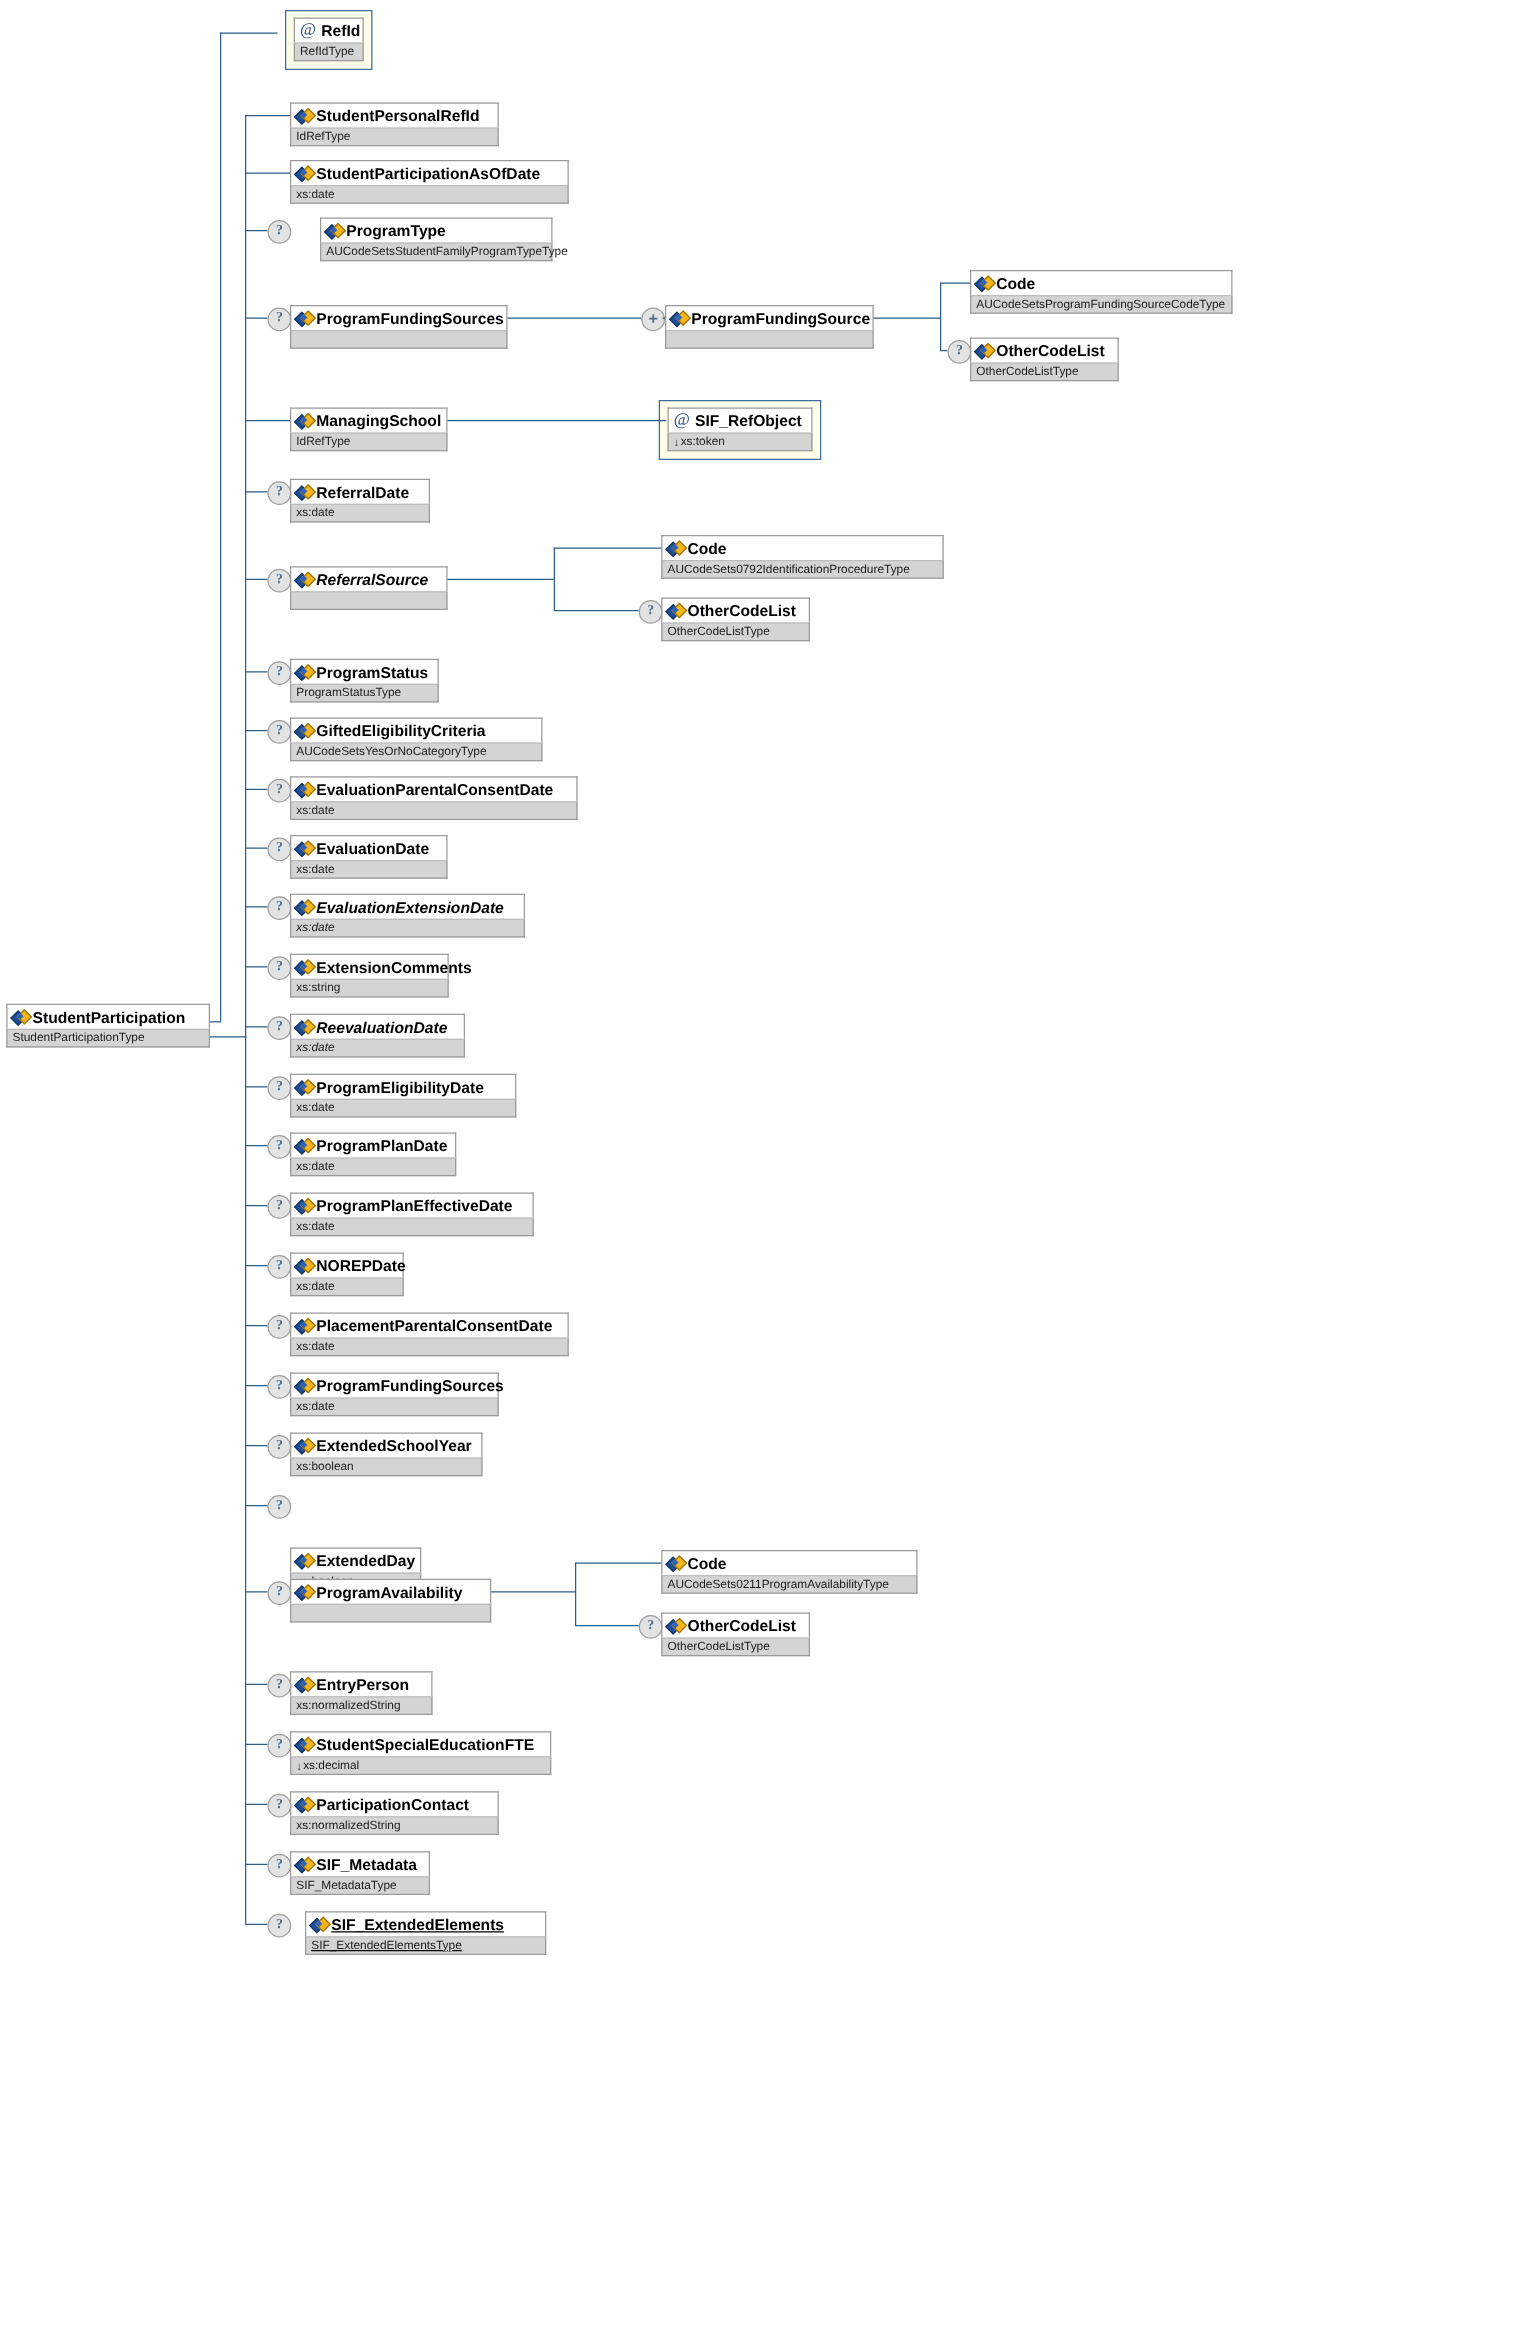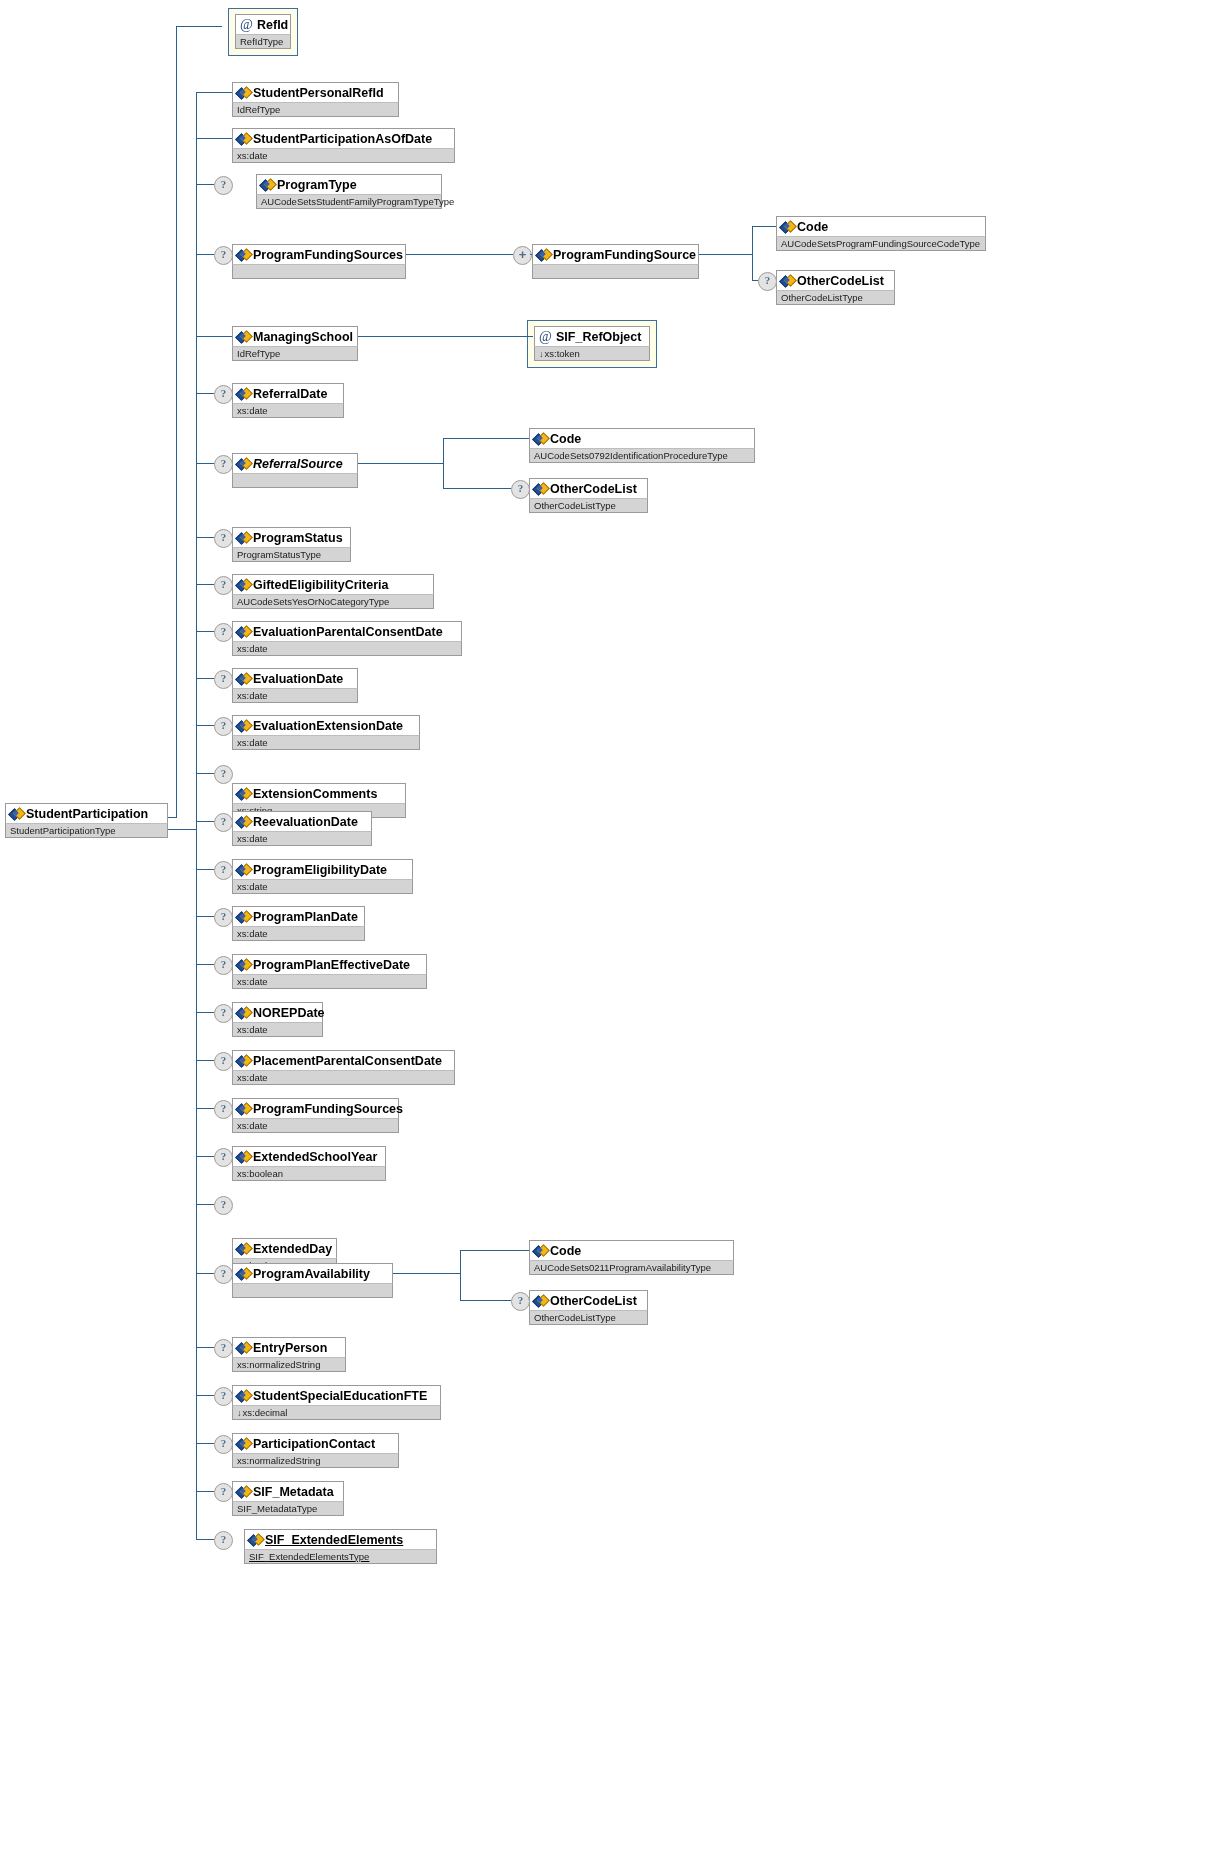--- a/index.html
+++ b/index.html
@@ -308,55 +308,55 @@
           </span>
           <span class="nm">EvaluationDate</span>
         </div>
         <div class="typ">
           <span>xs:date</span>
         </div>
       </div>
     </div>
     <div class="ln lnh" style="left: 196px; top: 678px; width: 18px; height: 1px;"></div>
     <div class="opt" style="left: 214px; top: 670px;">?</div>
-    <div class="node" style="left: 232px; top: 715px; width: 188px;">
+    <div class="node" style="left: 232px; top: 715px; width: 188px; font-style: italic;">
       <div style="width: 100%;">
         <div class="hdr">
           <span class="ico-el">
             <i class="d1"></i>
             <i class="d2"></i>
             <i class="d3"></i>
           </span>
           <span class="nm">EvaluationExtensionDate</span>
         </div>
         <div class="typ">
           <span>xs:date</span>
         </div>
       </div>
     </div>
     <div class="ln lnh" style="left: 196px; top: 725px; width: 18px; height: 1px;"></div>
     <div class="opt" style="left: 214px; top: 717px;">?</div>
-    <div class="node" style="left: 232px; top: 763px; width: 174px; margin-top: 20px;">
+    <div class="node" style="left: 232px; top: 763px; width: 127px;">
       <div style="width: 100%;">
         <div class="hdr">
           <span class="ico-el">
             <i class="d1"></i>
             <i class="d2"></i>
             <i class="d3"></i>
           </span>
           <span class="nm">ExtensionComments</span>
         </div>
         <div class="typ">
           <span>xs:string</span>
         </div>
       </div>
     </div>
     <div class="ln lnh" style="left: 196px; top: 773px; width: 18px; height: 1px;"></div>
     <div class="opt" style="left: 214px; top: 765px;">?</div>
-    <div class="node" style="left: 232px; top: 811px; width: 140px;">
+    <div class="node" style="left: 232px; top: 811px; width: 140px; font-style: italic;">
       <div style="width: 100%;">
         <div class="hdr">
           <span class="ico-el">
             <i class="d1"></i>
             <i class="d2"></i>
             <i class="d3"></i>
           </span>
           <span class="nm">ReevaluationDate</span>
         </div>
         <div class="typ">

